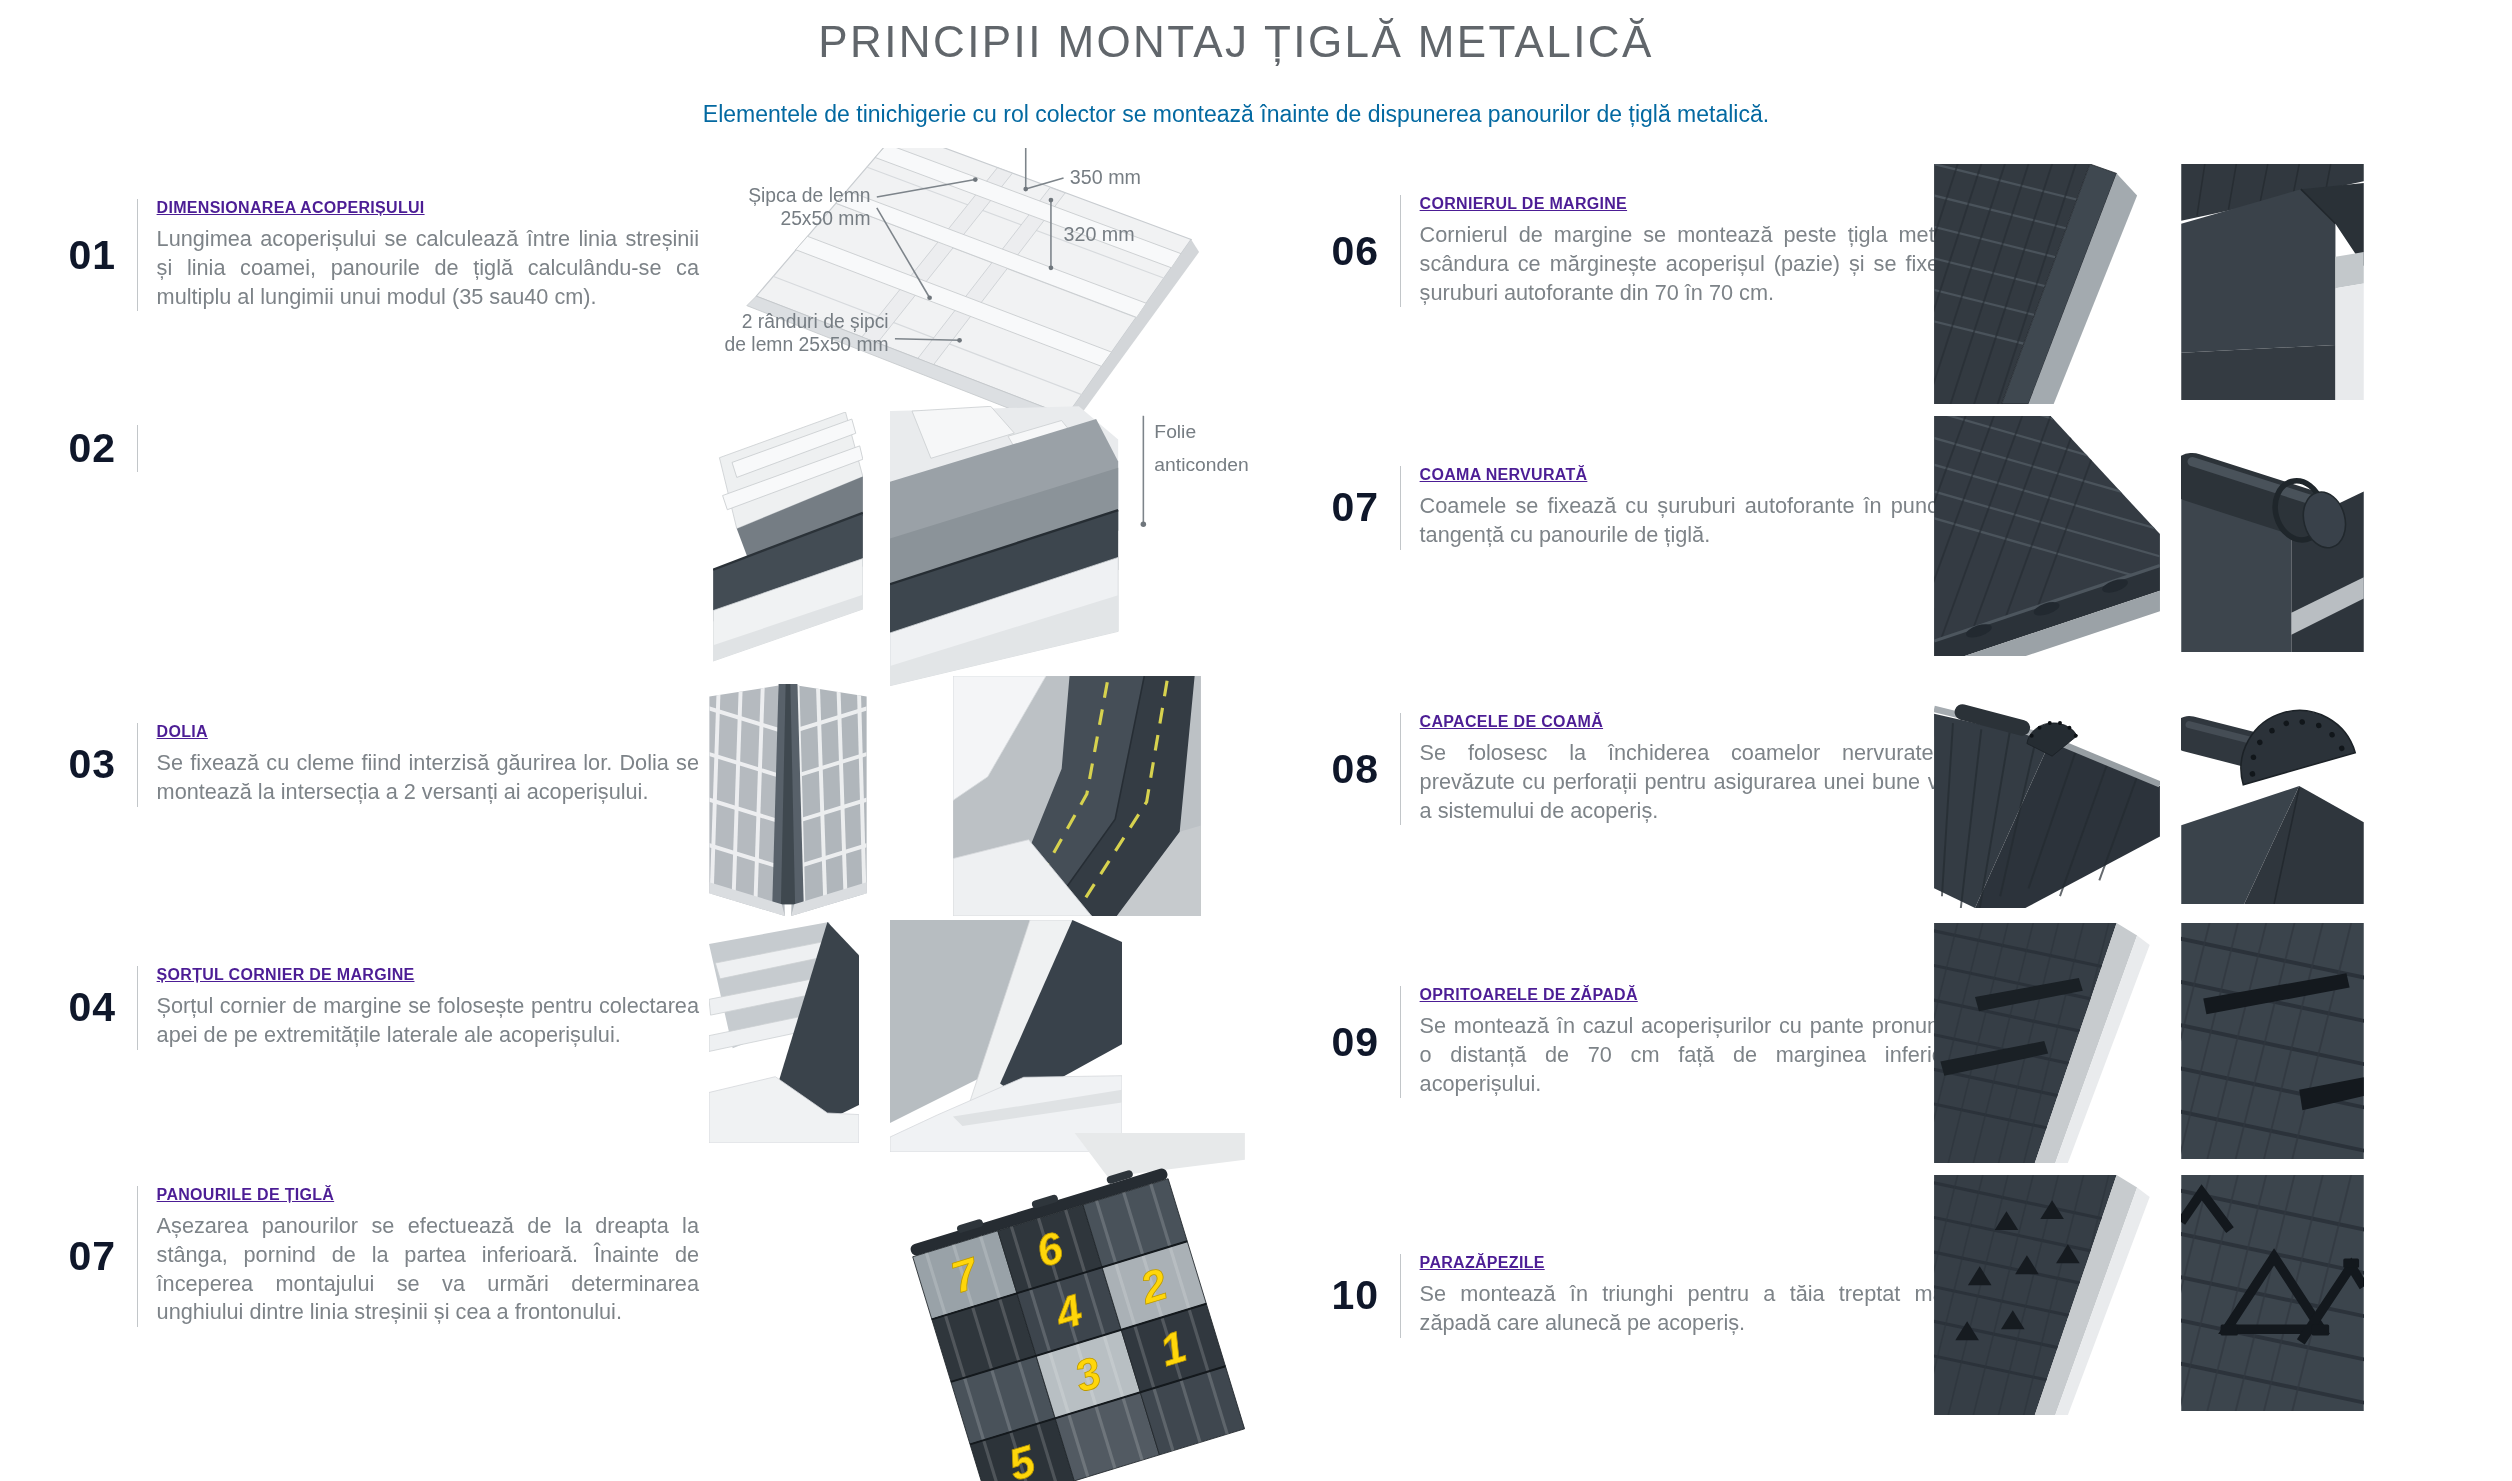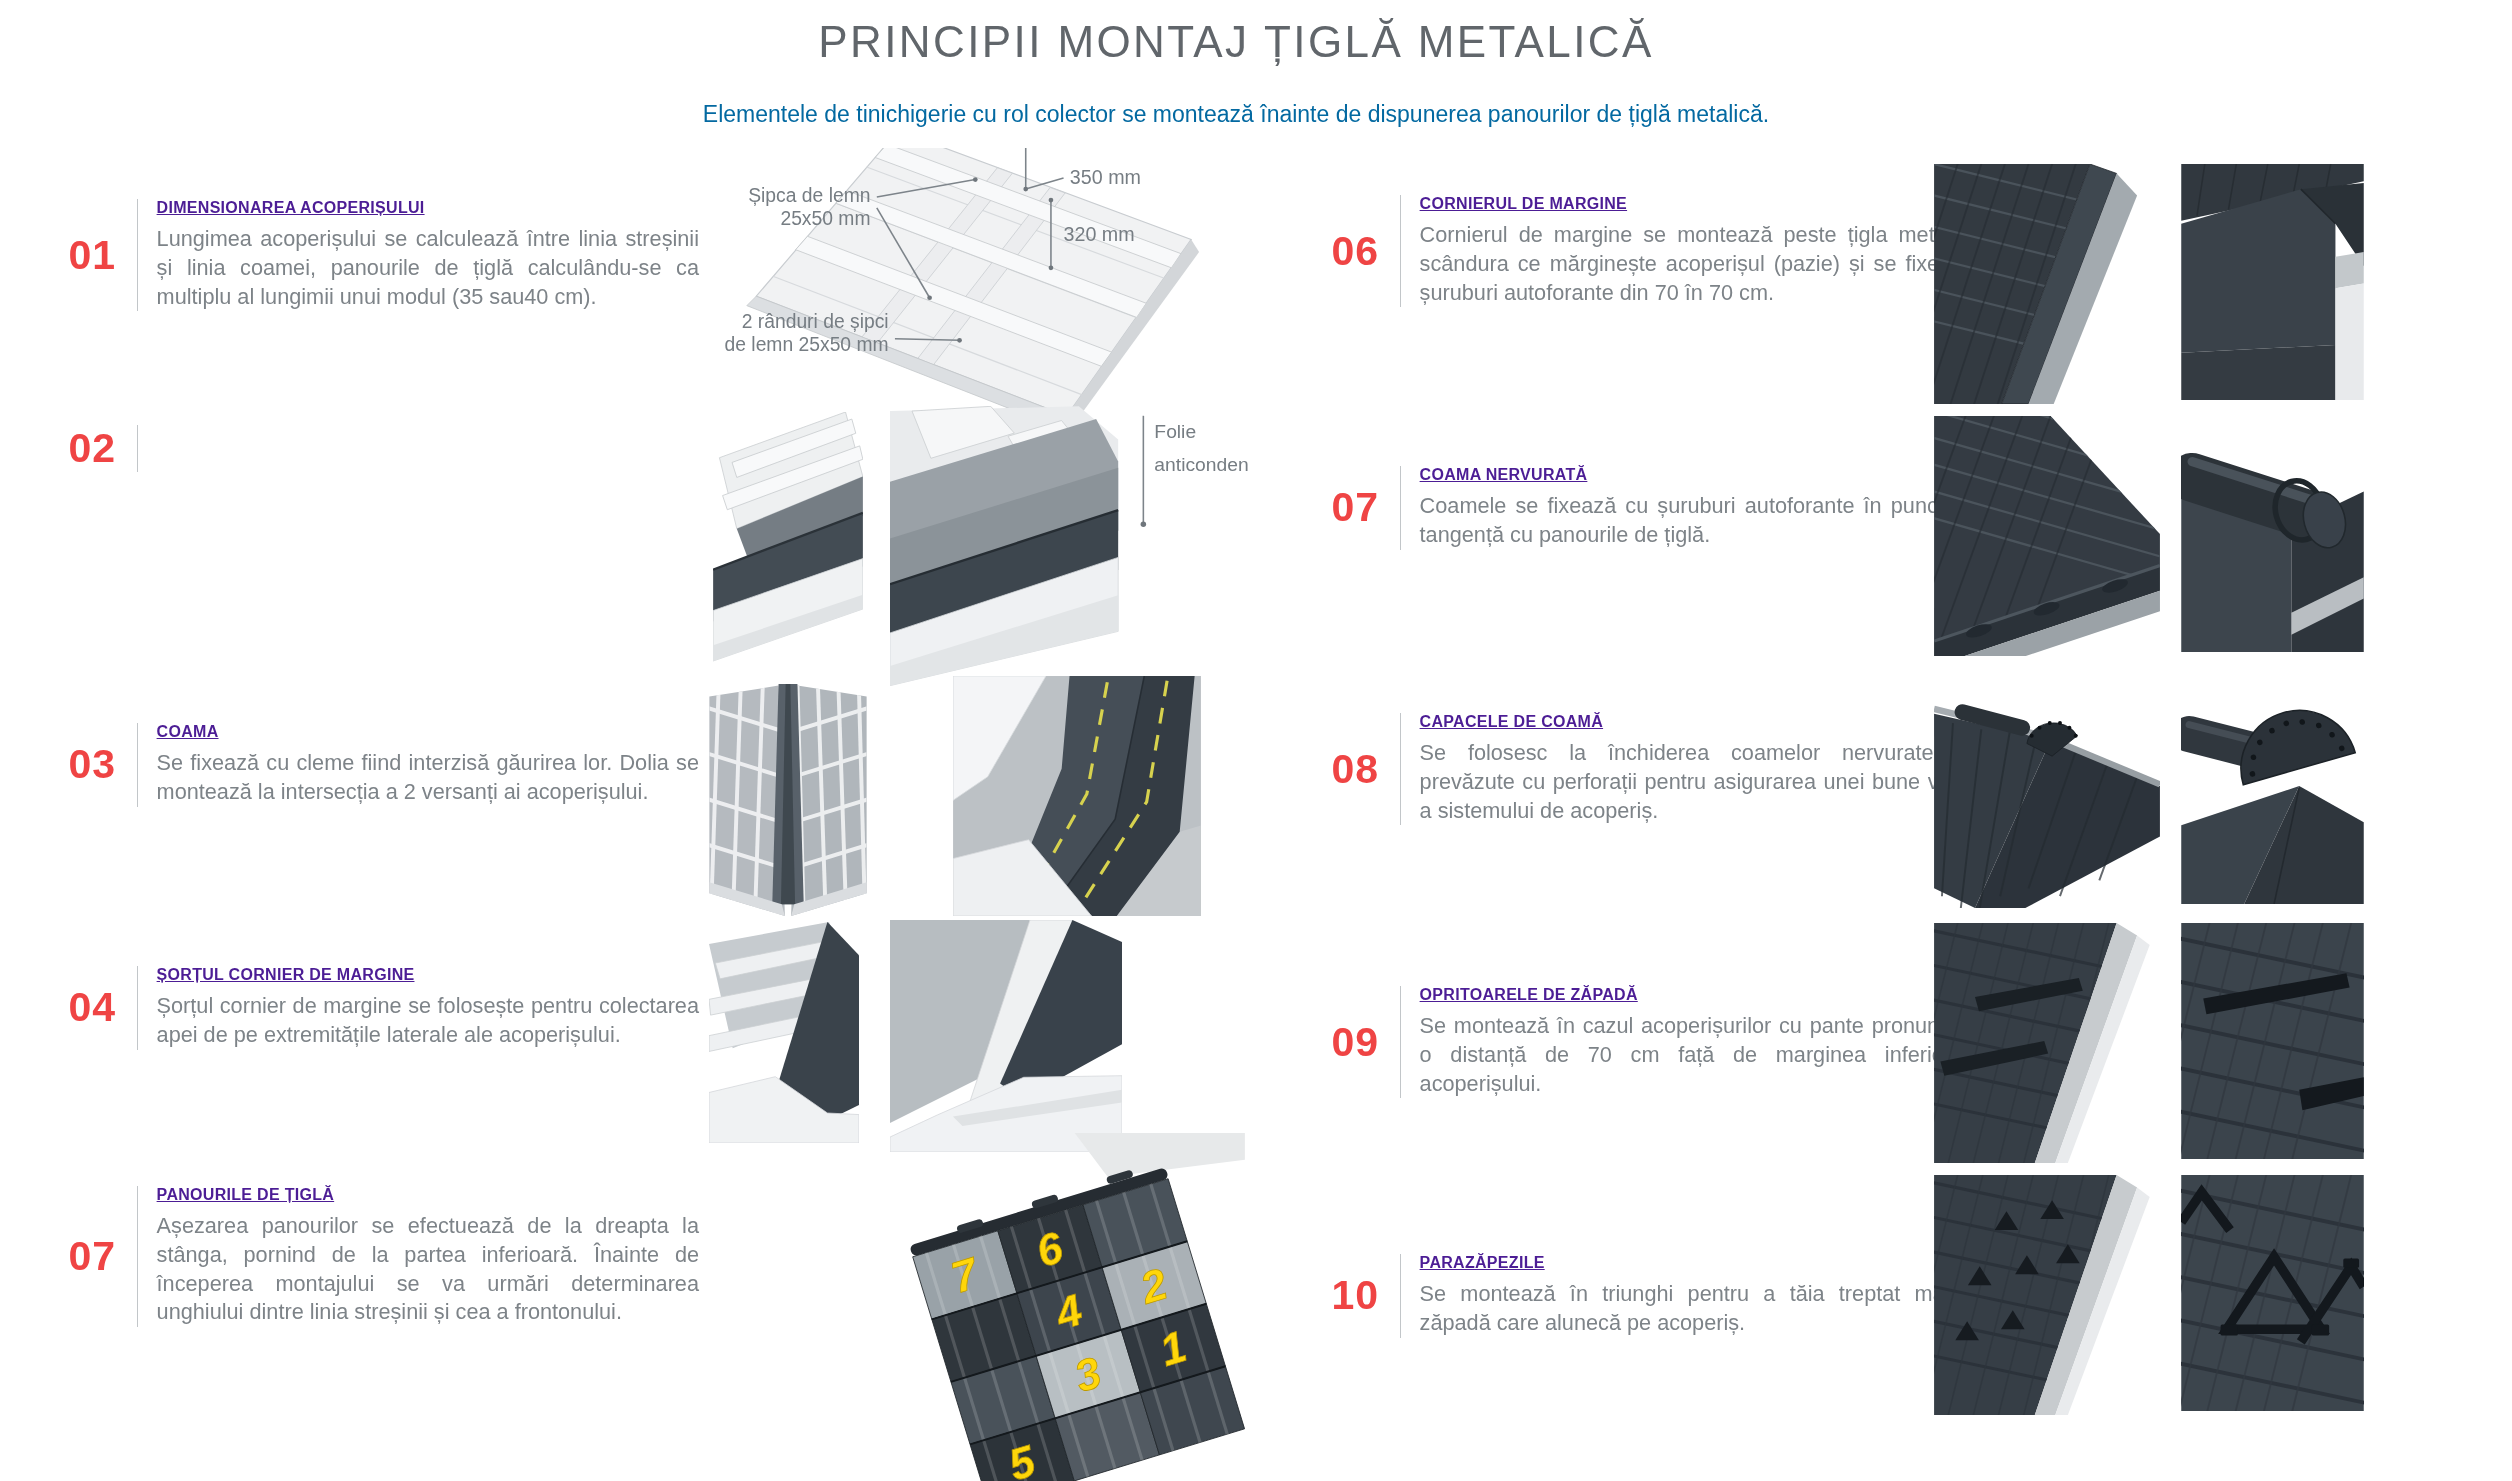--- a/index.html
+++ b/index.html
@@ -10,21 +10,21 @@
   .page-title{
     position:absolute;top:17.3px;left:0;width:100%;text-align:center;
     font-size:44px;font-weight:400;letter-spacing:2.4px;color:#61666b;
   }
   .page-subtitle{
     position:absolute;top:101px;left:0;width:100%;text-align:center;
     font-size:23px;font-weight:400;color:#0369a1;
   }
   .step{position:absolute;display:flex;align-items:center;}
   .step .num{
-    width:68px;flex:0 0 68px;font-size:41px;font-weight:bold;color:#ef4444;
+    width:68px;flex:0 0 68px;font-size:41px;font-weight:bold;color:#0f172a;
     text-align:left;padding-left:1.6px;letter-spacing:0.8px;
   }
   .step .vrule{flex:0 0 0;border-left:1.6px solid #c2c6c9;align-self:stretch;margin:0 19px 0 0;}
   .step .stext{flex:1;}
   .step .stitle{
     margin:0 0 7.9px 0;font-size:16px;font-weight:bold;color:#4c1d95;letter-spacing:0.3px;text-decoration:underline;
   }
   .step .sbody{
     margin:0;font-size:21.7px;line-height:1.33;color:#7d8388;text-align:justify;
     white-space:pre-line;
@@ -55,21 +55,21 @@
     </div>
   </div>
   <div class="step stepL" style="top:425px">
     <div class="num">02</div>
     <div class="vrule"></div>
   </div>
   <div class="step stepL" style="top:723px">
     <div class="num">03</div>
     <div class="vrule"></div>
     <div class="stext">
-      <p class="stitle">COAMA</p>
+      <p class="stitle">DOLIA</p>
       <p class="sbody">Se fixează cu cleme fiind interzisă găurirea lor. Dolia se montează la intersecția a 2 versanți ai acoperișului.</p>
     </div>
   </div>
   <div class="step stepL" style="top:966px">
     <div class="num">04</div>
     <div class="vrule"></div>
     <div class="stext">
       <p class="stitle">ȘORȚUL CORNIER DE MARGINE</p>
       <p class="sbody">Șorțul cornier de margine se folosește pentru colectarea apei de pe extremitățile laterale ale acoperișului.</p>
     </div>

